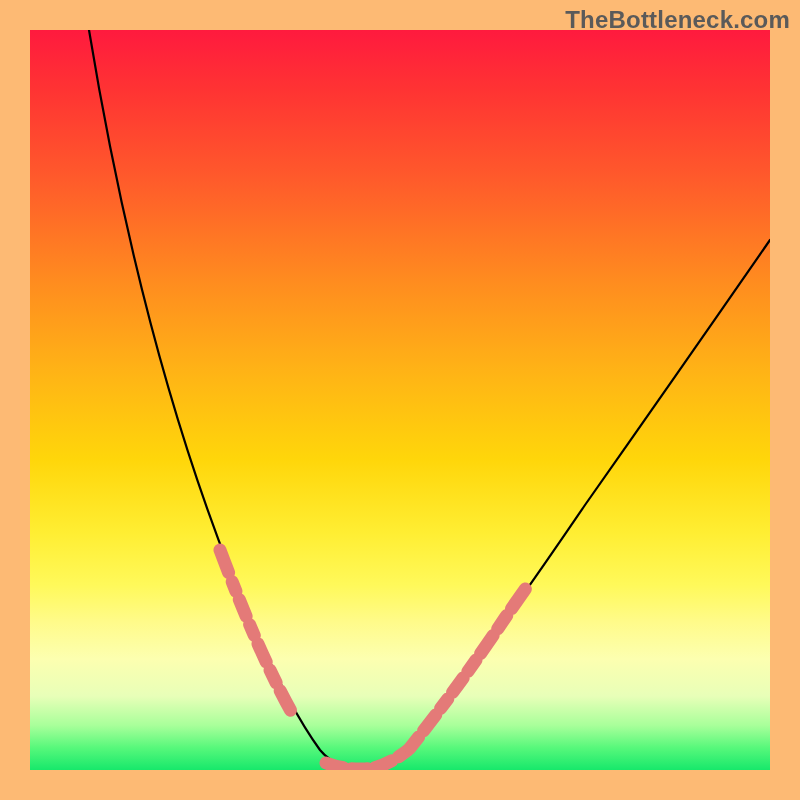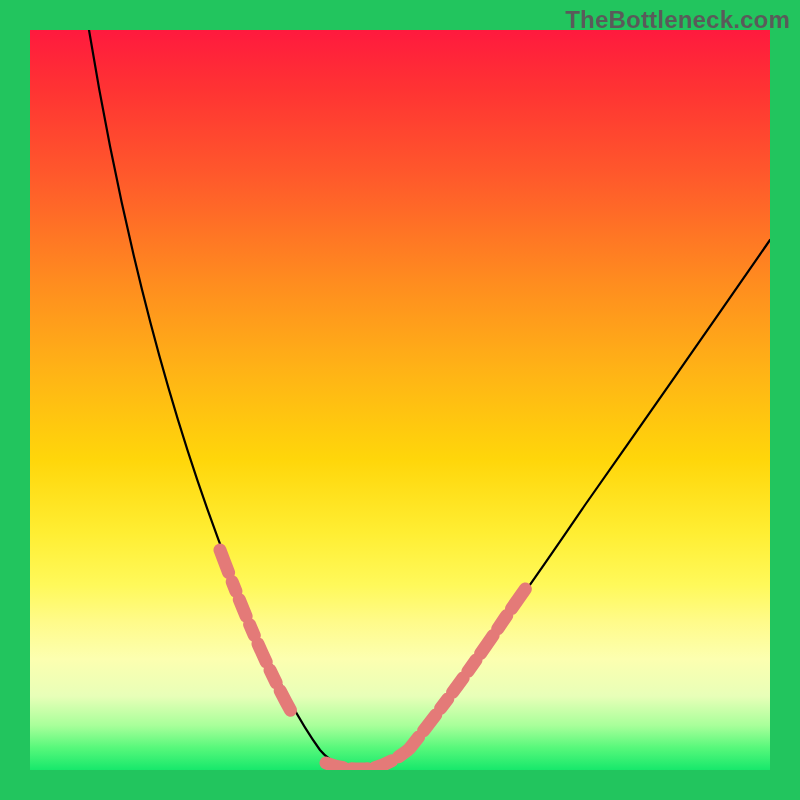--- a/index.html
+++ b/index.html
@@ -7,21 +7,21 @@
     padding: 0;
     width: 800px;
     height: 800px;
     background: #000;
     overflow: hidden;
   }
   .frame {
     position: relative;
     width: 800px;
     height: 800px;
-    background: #22c55e;
+    background: #fdba74;
   }
   .plot-area {
     position: absolute;
     left: 30px;
     top: 30px;
     width: 740px;
     height: 740px;
     background: linear-gradient(to bottom,
       #ff1a3e 0%,
       #ff3333 8%,

